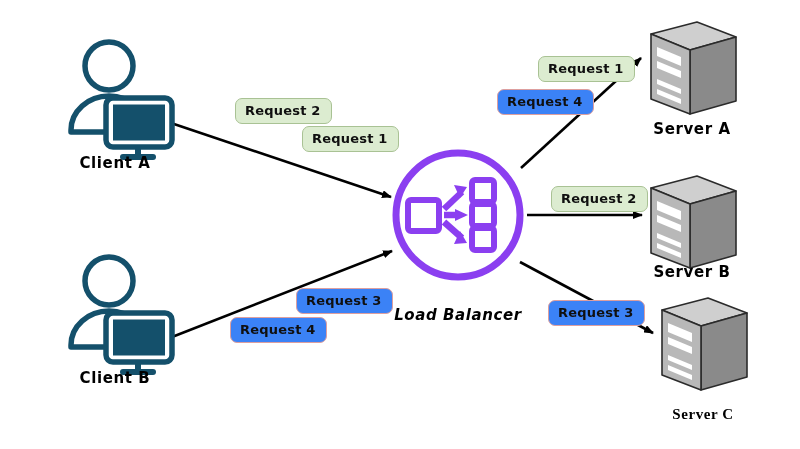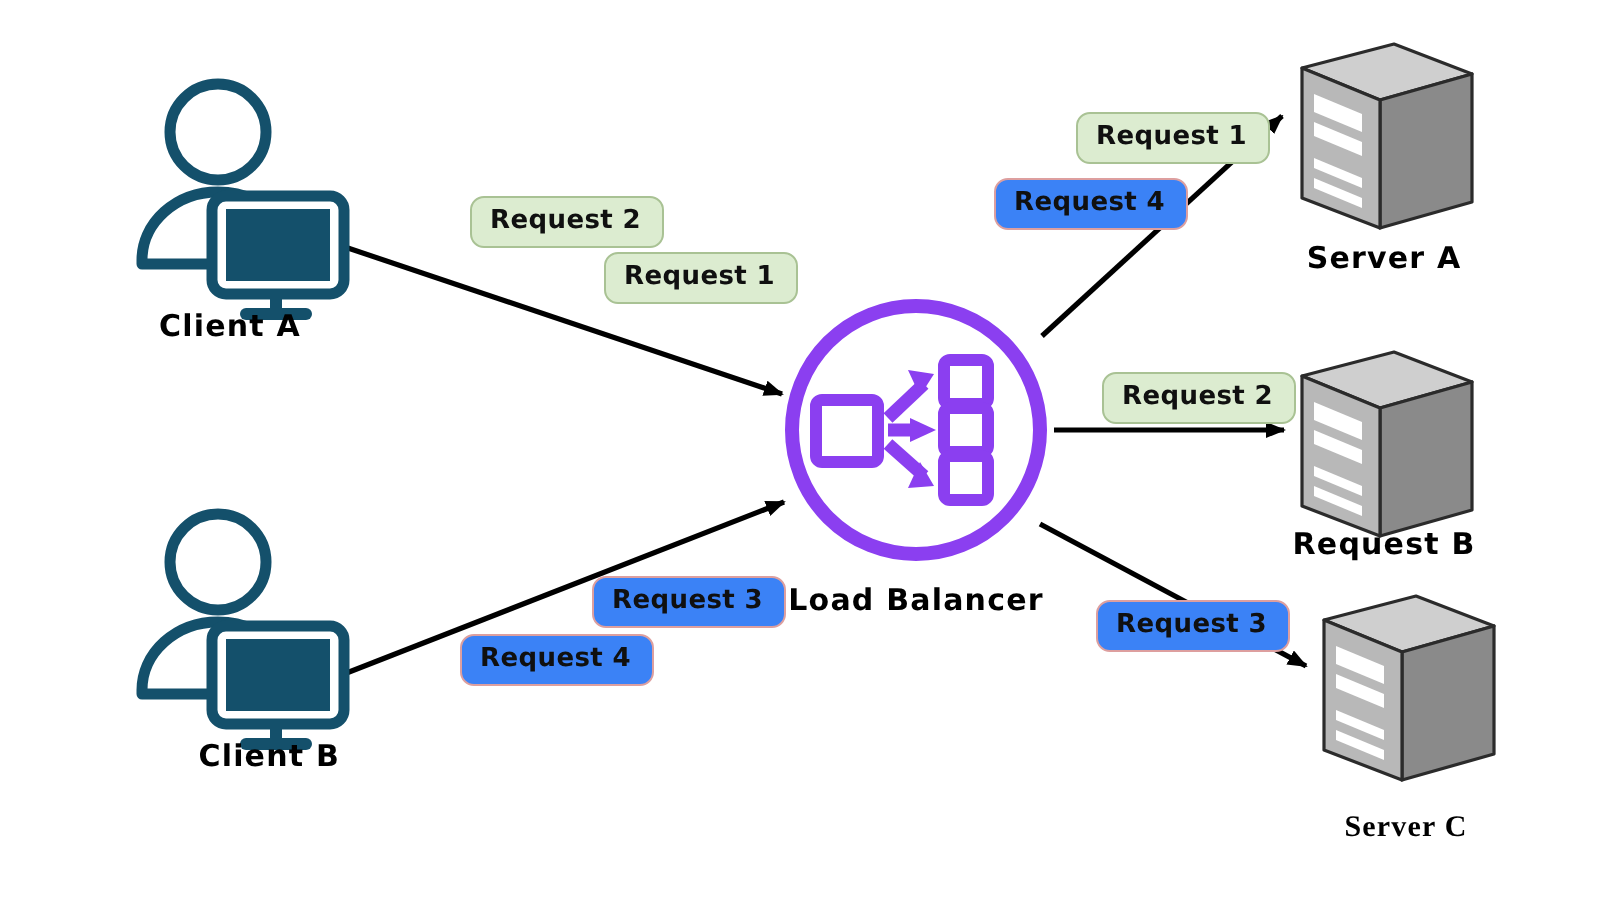--- a/index.html
+++ b/index.html
@@ -140,27 +140,27 @@
       <polygon points="662,310 701,326 701,390 662,375" fill="#b8b8b8" stroke="#2b2b2b" stroke-width="1.6" stroke-linejoin="round"></polygon>
       <polygon points="668,323 692,333 692,342 668,332" fill="#ffffff"></polygon>
       <polygon points="668,337 692,347 692,354 668,344" fill="#ffffff"></polygon>
       <polygon points="668,355 692,365 692,370 668,360" fill="#ffffff"></polygon>
       <polygon points="668,365 692,375 692,380 668,370" fill="#ffffff"></polygon>
     </g>
   </svg>
 
   <div class="node-label" style="left:60px; top:154px; width:110px;">Client A</div>
 
-  <div class="node-label" style="left:60px; top:369px; width:110px;text-align:right;">Client B</div>
+  <div class="node-label" style="left:60px; top:369px; width:110px;">Client B</div>
 
-  <div class="node-label" style="left:388px; top:291px; width:140px;">Load Balancer</div>
+  <div class="node-label" style="left:388px; top:306px; width:140px;font-style:italic;">Load Balancer</div>
 
   <div class="node-label" style="left:637px; top:120px; width:110px;">Server A</div>
 
-  <div class="node-label" style="left:637px; top:263px; width:110px;">Request B</div>
+  <div class="node-label" style="left:637px; top:263px; width:110px;">Server B</div>
 
   <div class="node-label" style="left:648px; top:406px; width:110px;font-family:Liberation Serif, serif;">Server C</div>
 
   <div class="req-chip req-green" style="left:235px; top:98px;">Request 2</div>
 
   <div class="req-chip req-green" style="left:302px; top:126px;">Request 1</div>
 
   <div class="req-chip req-pink" style="left:296px; top:288px;">Request 3</div>
 
   <div class="req-chip req-pink" style="left:230px; top:317px;">Request 4</div>

